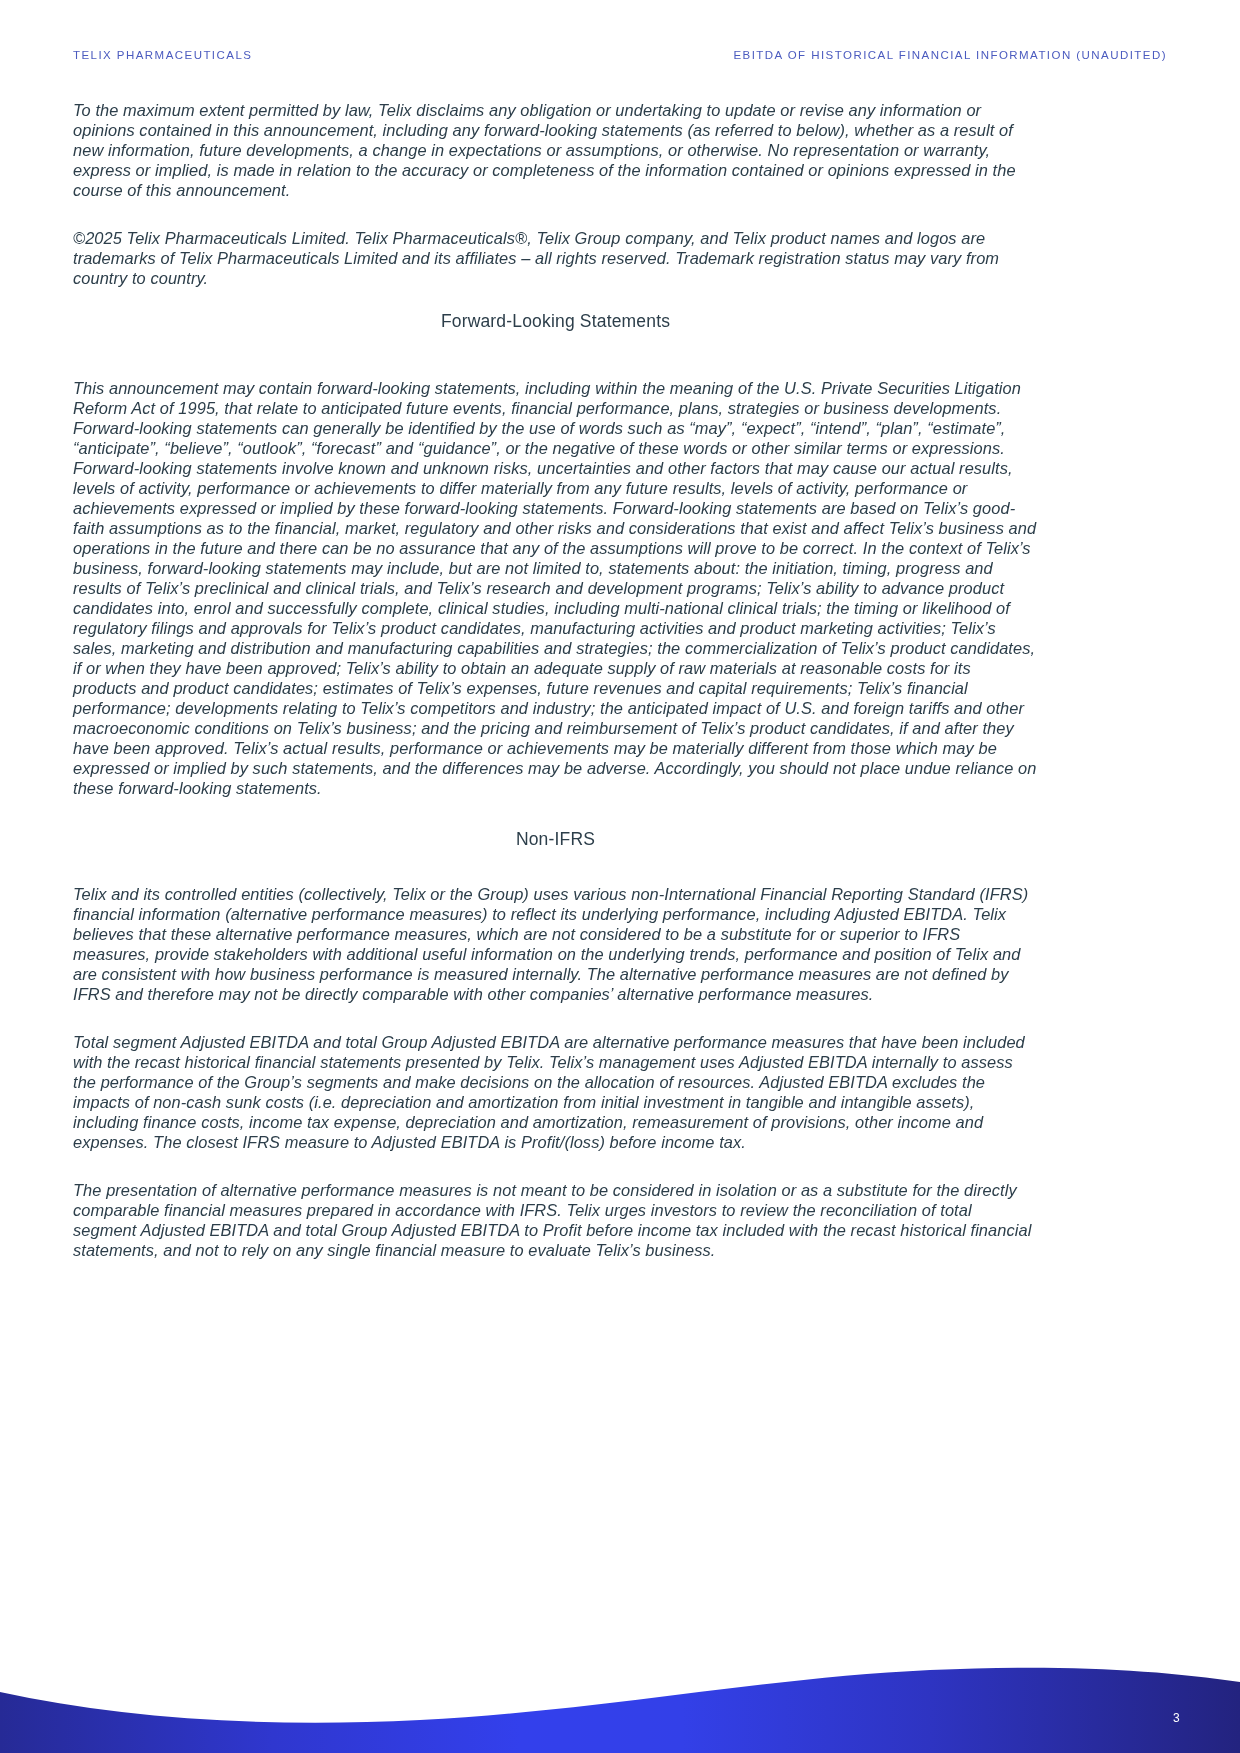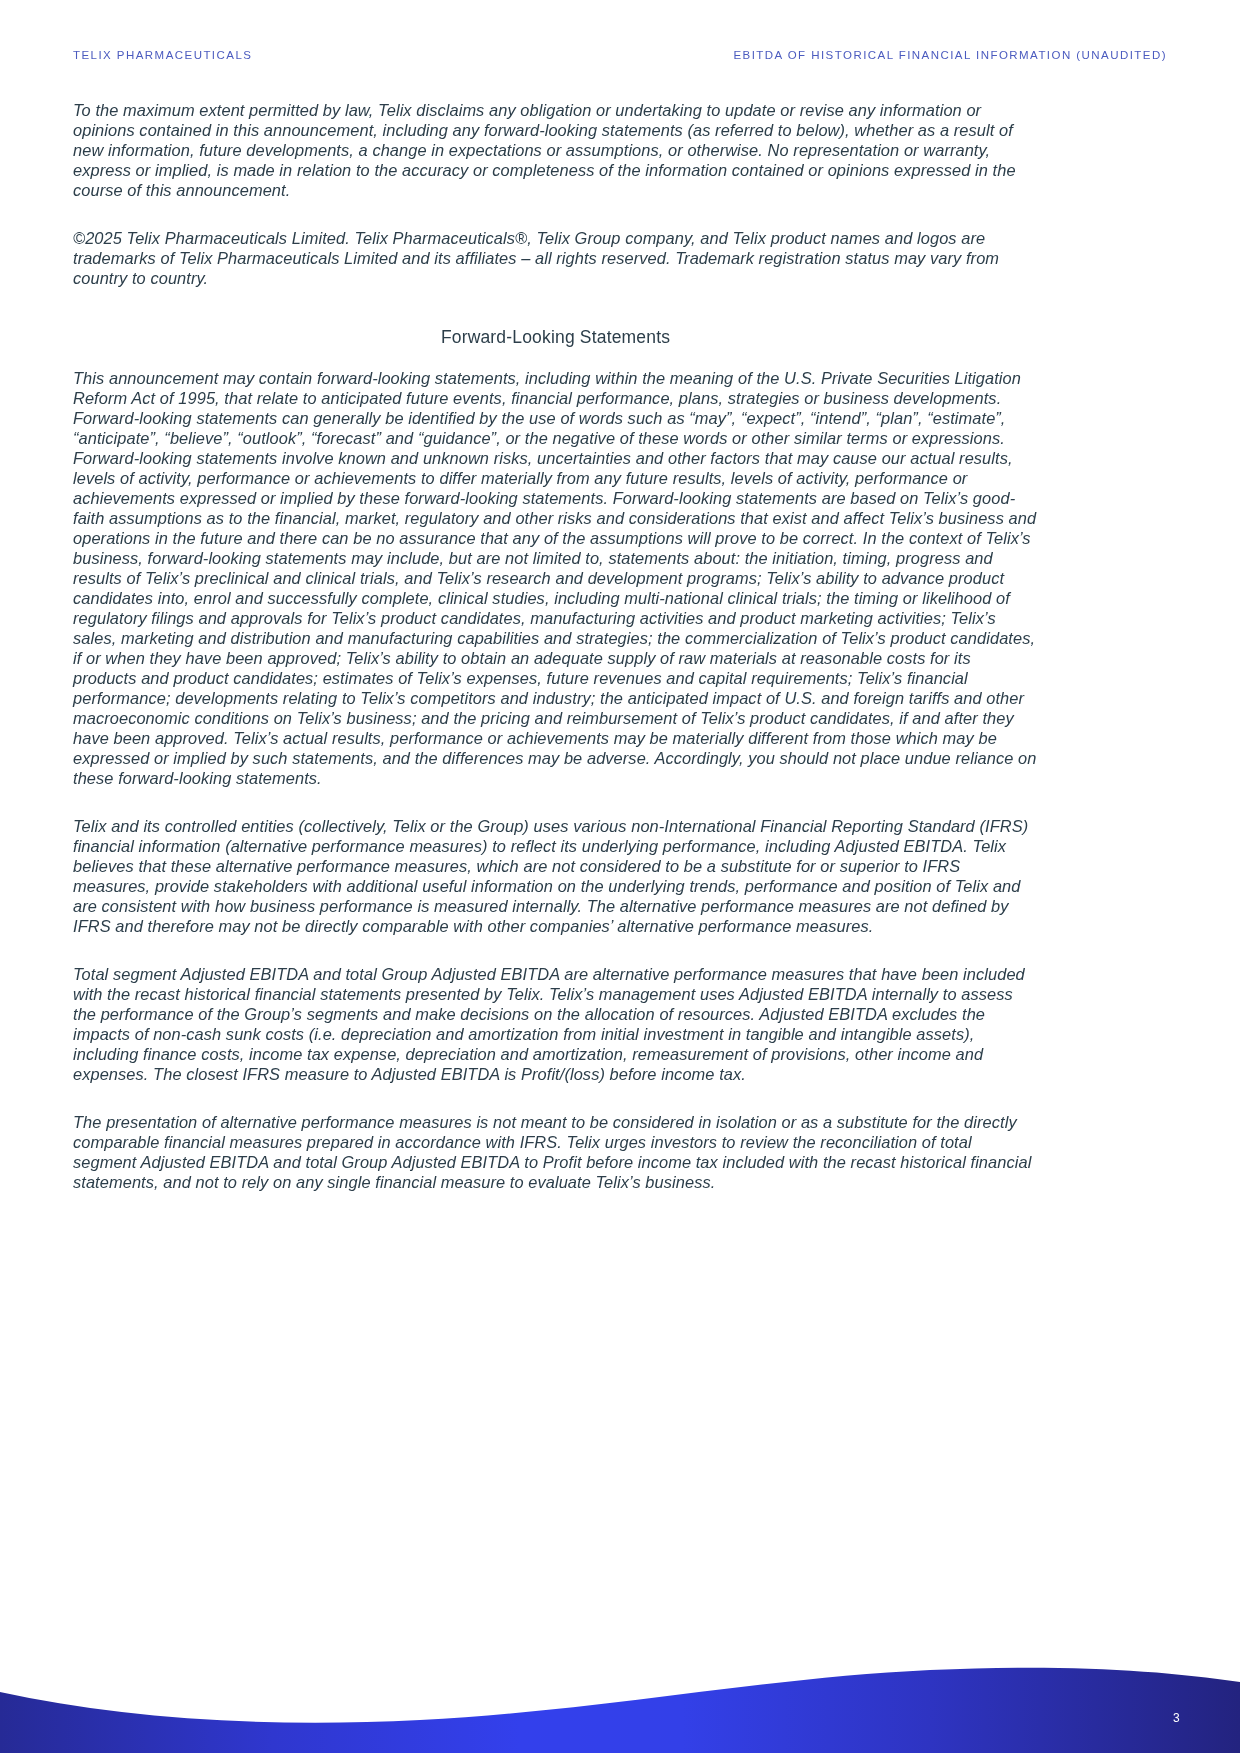--- a/index.html
+++ b/index.html
@@ -56,37 +56,37 @@
     margin: 0 0 28px 0;
     font-style: italic;
     font-size: 16.4px;
     line-height: 20px;
     color: #2c3e4a;
     text-align: left;
     letter-spacing: 0.005em;
   }
 
   p.body-text.tight {
-    margin-bottom: 36px;
+    margin-bottom: 20px;
   }
 
   h2.section-heading {
     margin: 0;
     padding: 0;
     font-style: normal;
     font-weight: 400;
     font-size: 17.5px;
     line-height: 26px;
     color: #2c3e4a;
     text-align: center;
     letter-spacing: 0.01em;
   }
 
   .heading-block {
-    margin: 18px 0 18px 0;
+    margin: 18px 0 44px 0;
   }
   .heading-block.second {
     margin: 26px 0 32px 0;
   }
 
   
   .footer-wave {
     position: absolute;
     left: 0;
     bottom: 0;
@@ -125,20 +125,23 @@
     <p class="body-text">To the maximum extent permitted by law, Telix disclaims any obligation or undertaking to update or revise any information or opinions contained in this announcement, including any forward-looking statements (as referred to below), whether as a result of new information, future developments, a change in expectations or assumptions, or otherwise. No representation or warranty, express or implied, is made in relation to the accuracy or completeness of the information contained or opinions expressed in the course of this announcement.</p>
 
     <p class="body-text tight">©2025 Telix Pharmaceuticals Limited. Telix Pharmaceuticals®, Telix Group company, and Telix product names and logos are trademarks of Telix Pharmaceuticals Limited and its affiliates – all rights reserved. Trademark registration status may vary from country to country.</p>
 
     <div class="heading-block">
       <h2 class="section-heading">Forward-Looking Statements</h2>
     </div>
 
     <p class="body-text">This announcement may contain forward-looking statements, including within the meaning of the U.S. Private Securities Litigation Reform Act of 1995, that relate to anticipated future events, financial performance, plans, strategies or business developments. Forward-looking statements can generally be identified by the use of words such as “may”, “expect”, “intend”, “plan”, “estimate”, “anticipate”, “believe”, “outlook”, “forecast” and “guidance”, or the negative of these words or other similar terms or expressions. Forward-looking statements involve known and unknown risks, uncertainties and other factors that may cause our actual results, levels of activity, performance or achievements to differ materially from any future results, levels of activity, performance or achievements expressed or implied by these forward-looking statements. Forward-looking statements are based on Telix’s good-faith assumptions as to the financial, market, regulatory and other risks and considerations that exist and affect Telix’s business and operations in the future and there can be no assurance that any of the assumptions will prove to be correct. In the context of Telix’s business, forward-looking statements may include, but are not limited to, statements about: the initiation, timing, progress and results of Telix’s preclinical and clinical trials, and Telix’s research and development programs; Telix’s ability to advance product candidates into, enrol and successfully complete, clinical studies, including multi-national clinical trials; the timing or likelihood of regulatory filings and approvals for Telix’s product candidates, manufacturing activities and product marketing activities; Telix’s sales, marketing and distribution and manufacturing capabilities and strategies; the commercialization of Telix’s product candidates, if or when they have been approved; Telix’s ability to obtain an adequate supply of raw materials at reasonable costs for its products and product candidates; estimates of Telix’s expenses, future revenues and capital requirements; Telix’s financial performance; developments relating to Telix’s competitors and industry; the anticipated impact of U.S. and foreign tariffs and other macroeconomic conditions on Telix’s business; and the pricing and reimbursement of Telix’s product candidates, if and after they have been approved. Telix’s actual results, performance or achievements may be materially different from those which may be expressed or implied by such statements, and the differences may be adverse. Accordingly, you should not place undue reliance on these forward-looking statements.</p>
 
+    <div class="heading-block second">
+      <h2 class="section-heading">Non-IFRS</h2>
+    </div>
 
     <p class="body-text">Telix and its controlled entities (collectively, Telix or the Group) uses various non-International Financial Reporting Standard (IFRS) financial information (alternative performance measures) to reflect its underlying performance, including Adjusted EBITDA. Telix believes that these alternative performance measures, which are not considered to be a substitute for or superior to IFRS measures, provide stakeholders with additional useful information on the underlying trends, performance and position of Telix and are consistent with how business performance is measured internally. The alternative performance measures are not defined by IFRS and therefore may not be directly comparable with other companies’ alternative performance measures.</p>
 
     <p class="body-text">Total segment Adjusted EBITDA and total Group Adjusted EBITDA are alternative performance measures that have been included with the recast historical financial statements presented by Telix. Telix’s management uses Adjusted EBITDA internally to assess the performance of the Group’s segments and make decisions on the allocation of resources. Adjusted EBITDA excludes the impacts of non-cash sunk costs (i.e. depreciation and amortization from initial investment in tangible and intangible assets), including finance costs, income tax expense, depreciation and amortization, remeasurement of provisions, other income and expenses. The closest IFRS measure to Adjusted EBITDA is Profit/(loss) before income tax.</p>
 
     <p class="body-text">The presentation of alternative performance measures is not meant to be considered in isolation or as a substitute for the directly comparable financial measures prepared in accordance with IFRS. Telix urges investors to review the reconciliation of total segment Adjusted EBITDA and total Group Adjusted EBITDA to Profit before income tax included with the recast historical financial statements, and not to rely on any single financial measure to evaluate Telix’s business.</p>
 
   </div>
 
   <div class="footer-wave">

